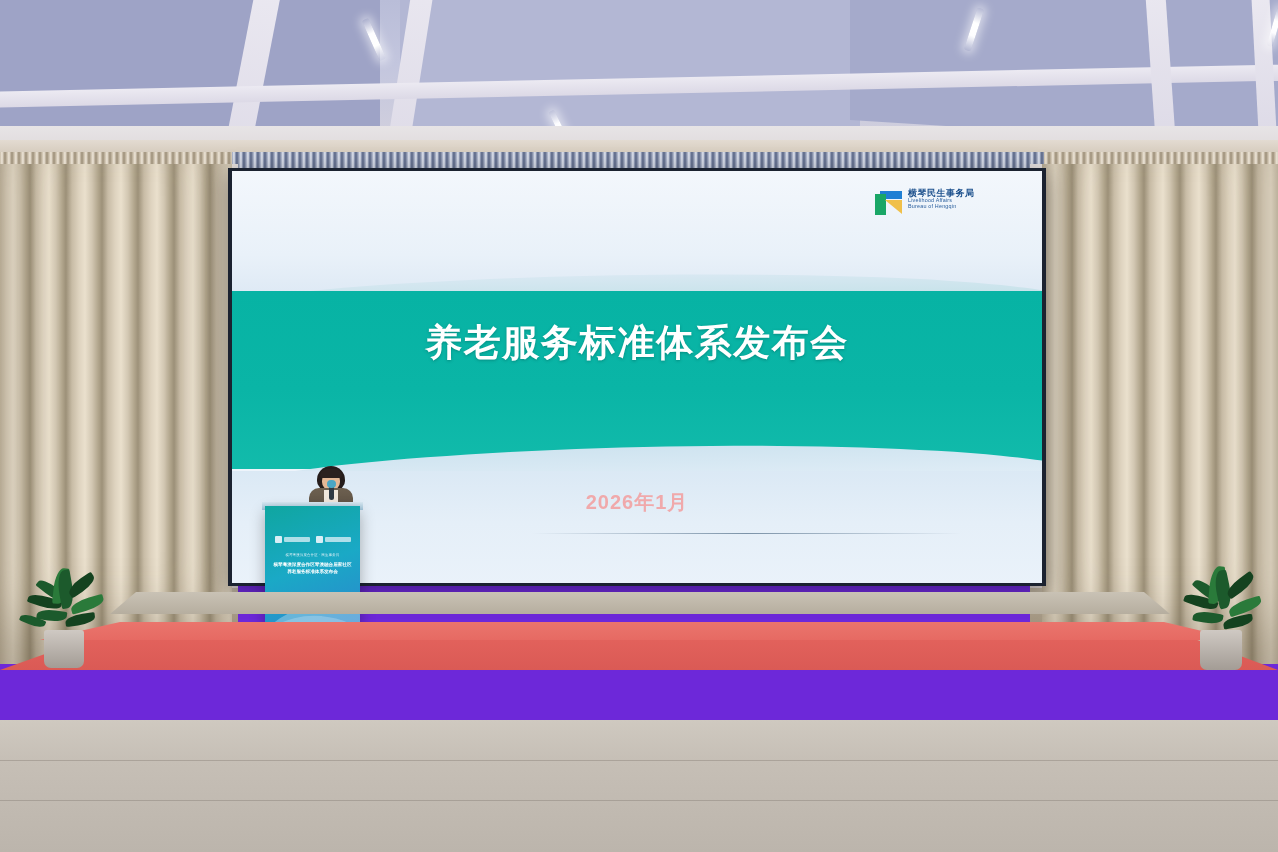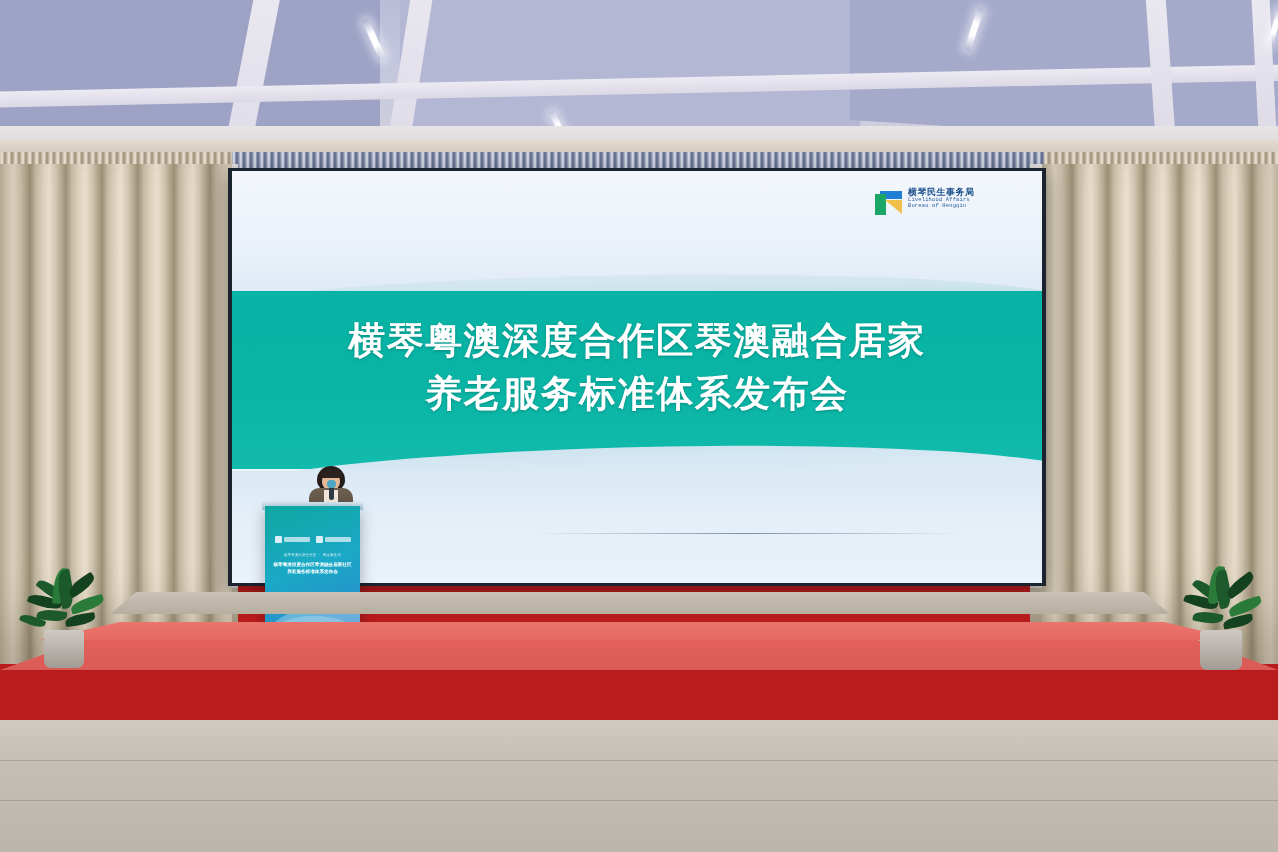--- a/index.html
+++ b/index.html
@@ -1,19 +1,19 @@
 <!DOCTYPE html>
 <html><head>
 <meta charset="utf-8">
 <style>
   html,body{margin:0;padding:0;background:#000;}
   #stage-photo{
     position:relative;width:1278px;height:852px;overflow:hidden;
-    font-family:Liberation Mono, monospace;
-    background:#b91c1c;
+    font-family:Liberation Sans, sans-serif;
+    background:#6d28d9;
   }
 
   
   .ceiling{position:absolute;left:0;top:0;width:1278px;height:160px;overflow:hidden;
      background:linear-gradient(180deg,#b9bdd8 0%,#c3c6de 40%,#d5d2dd 100%);}
   .ceil-panel{position:absolute;background:#a9aecd;}
   .ceil-beam{position:absolute;background:linear-gradient(180deg,#eceaf2,#dcd9e6);}
   .ceil-light{position:absolute;background:linear-gradient(90deg,rgba(255,255,255,.15),#fdfdff 35%,#ffffff 65%,rgba(255,255,255,.2));
      border-radius:2px;box-shadow:0 0 10px 3px rgba(255,255,255,.55);}
 
@@ -200,23 +200,23 @@
         <div class="lm-yellow"></div>
       </div>
       <div class="logo-txt">
         <div class="logo-cn">横琴民生事务局</div>
         <div class="logo-en">Livelihood Affairs</div>
         <div class="logo-en">Bureau of Hengqin</div>
       </div>
     </div>
 
     <div class="scr-title">
-      <div>横琴粤澳深度合作区琴澳融合居家</div>
       <div>养老服务标准体系发布会</div>
     </div>
+    <div class="scr-date">2026年1月</div>
     <div class="scr-rule"></div>
   </div>
 
   <div class="speaker">
     <div class="sp-hair"></div>
     <div class="sp-face"></div>
     <div class="sp-hair-f"></div>
     <div class="sp-body"></div>
     <div class="sp-inner"></div>
     <div class="sp-mic"></div>

